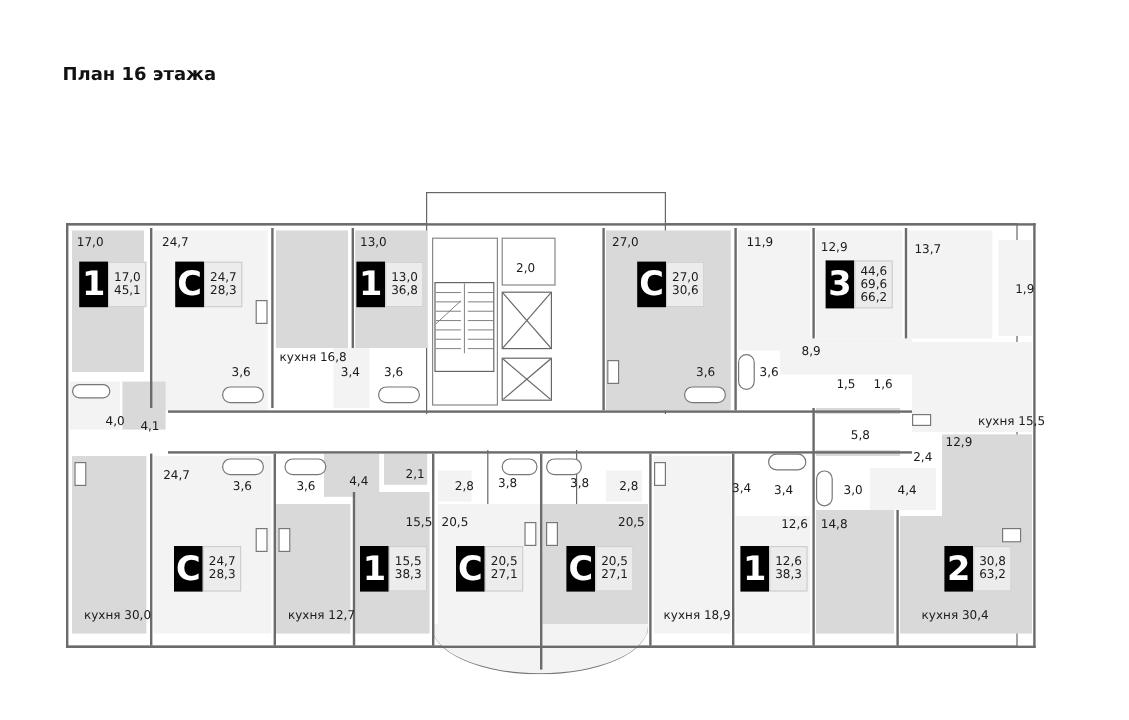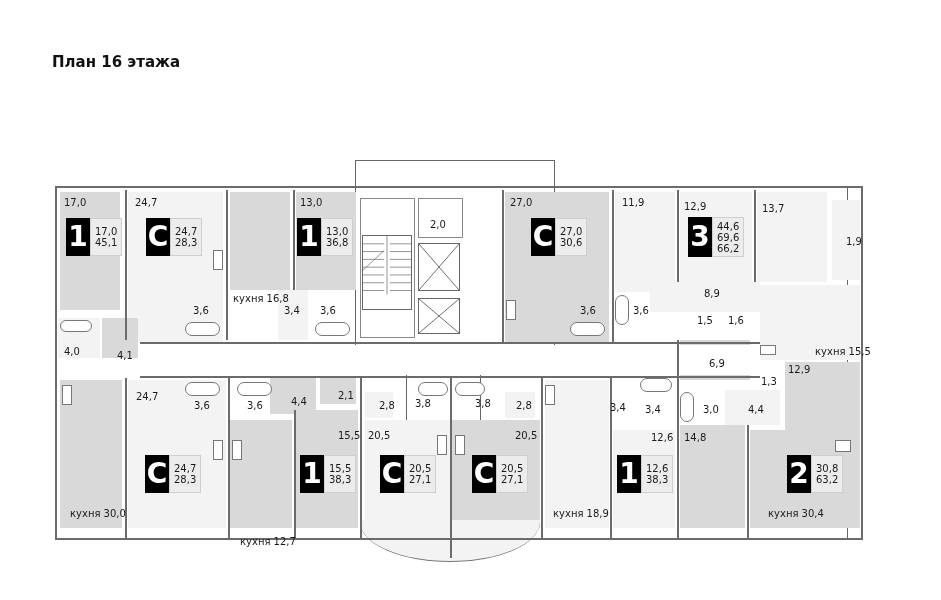--- a/index.html
+++ b/index.html
@@ -169,49 +169,49 @@
   <div class="lbl" style="left:284px;top:305px;">3,4</div>
   <div class="lbl" style="left:320px;top:305px;">3,6</div>
   <div class="lbl" style="left:430px;top:219px;">2,0</div>
   <div class="lbl" style="left:510px;top:197px;">27,0</div>
   <div class="lbl" style="left:622px;top:197px;">11,9</div>
   <div class="lbl" style="left:684px;top:201px;">12,9</div>
   <div class="lbl" style="left:762px;top:203px;">13,7</div>
   <div class="lbl" style="left:846px;top:236px;">1,9</div>
   <div class="lbl" style="left:580px;top:305px;">3,6</div>
   <div class="lbl" style="left:633px;top:305px;">3,6</div>
-  <div class="lbl" style="left:704px;top:288px;">8,9</div>
+  <div class="lbl" style="left:668px;top:288px;">8,9</div>
   <div class="lbl" style="left:697px;top:315px;">1,5</div>
   <div class="lbl" style="left:728px;top:315px;">1,6</div>
   <div class="lbl" style="left:815px;top:346px;">кухня 15,5</div>
-  <div class="lbl" style="left:64px;top:346px;text-align:center;">4,0</div>
+  <div class="lbl" style="left:88px;top:346px;text-align:center;">4,0</div>
   <div class="lbl" style="left:117px;top:350px;">4,1</div>
   <div class="lbl" style="left:136px;top:391px;">24,7</div>
   <div class="lbl" style="left:194px;top:400px;">3,6</div>
   <div class="lbl" style="left:247px;top:400px;">3,6</div>
   <div class="lbl" style="left:291px;top:396px;">4,4</div>
   <div class="lbl" style="left:338px;top:390px;">2,1</div>
   <div class="lbl" style="left:338px;top:430px;">15,5</div>
   <div class="lbl" style="left:379px;top:400px;">2,8</div>
   <div class="lbl" style="left:415px;top:398px;">3,8</div>
   <div class="lbl" style="left:475px;top:398px;">3,8</div>
   <div class="lbl" style="left:516px;top:400px;">2,8</div>
   <div class="lbl" style="left:368px;top:430px;">20,5</div>
   <div class="lbl" style="left:515px;top:430px;">20,5</div>
   <div class="lbl" style="left:610px;top:402px;">3,4</div>
   <div class="lbl" style="left:645px;top:404px;">3,4</div>
   <div class="lbl" style="left:651px;top:432px;">12,6</div>
-  <div class="lbl" style="left:709px;top:358px;">6,9</div>
-  <div class="lbl" style="left:761px;top:376px;">1,3</div>
+  <div class="lbl" style="left:709px;top:358px;">5,8</div>
+  <div class="lbl" style="left:761px;top:376px;">2,4</div>
   <div class="lbl" style="left:788px;top:364px;">12,9</div>
   <div class="lbl" style="left:703px;top:404px;">3,0</div>
   <div class="lbl" style="left:748px;top:404px;">4,4</div>
   <div class="lbl" style="left:684px;top:432px;">14,8</div>
   <div class="lbl" style="left:70px;top:508px;">кухня 30,0</div>
-  <div class="lbl" style="left:240px;top:508px;margin-top:28px;">кухня 12,7</div>
+  <div class="lbl" style="left:240px;top:508px;">кухня 12,7</div>
   <div class="lbl" style="left:553px;top:508px;">кухня 18,9</div>
   <div class="lbl" style="left:768px;top:508px;">кухня 30,4</div>
 
   <div class="badge" style="left:66px;top:218px;">
     <div class="num">1</div>
     <div class="vals">
       <span>17,0</span>
       <span>45,1</span>
     </div>
   </div>

